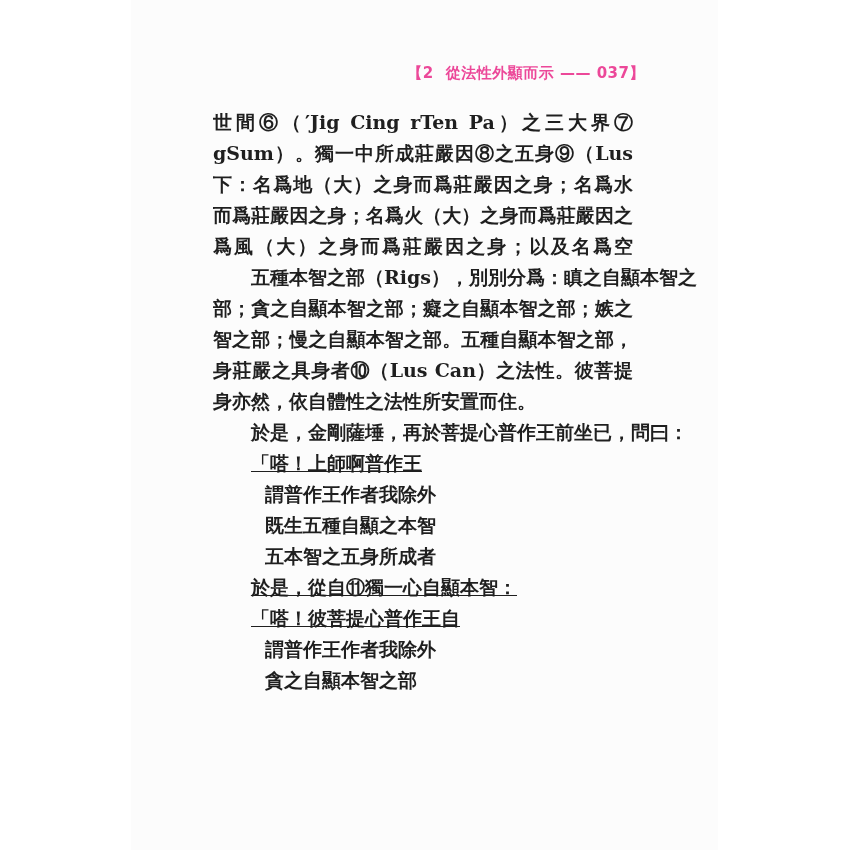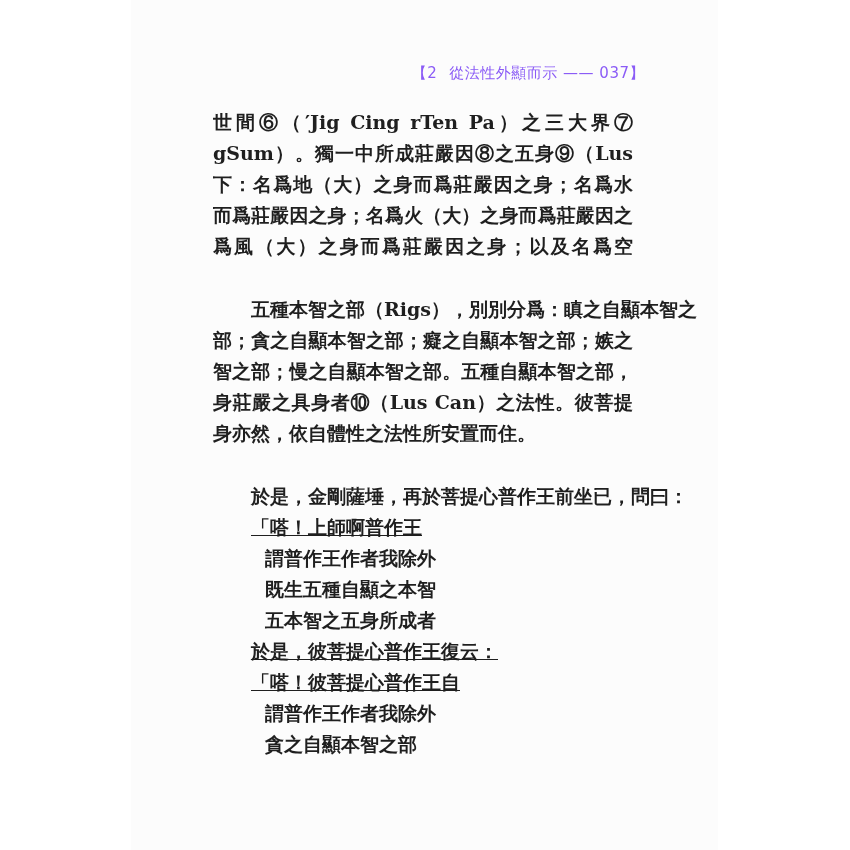--- a/index.html
+++ b/index.html
@@ -22,23 +22,23 @@
     width: 587px;
     height: 850px;
     background: #fcfcfc;
   }
   .running-header {
     position: absolute;
     top: 64px;
     right: 205px;
     font-family: "DejaVu Sans", "Liberation Sans", sans-serif;
     font-size: 15px;
-    font-weight: normal;
+    font-weight: bold;
     letter-spacing: 0.5px;
-    color: #8b5cf6;
+    color: #ec4899;
     white-space: nowrap;
   }
   .running-header .chap { margin-right: 12px; }
   .body-text {
     position: absolute;
     left: 213px;
     top: 107px;
     width: 420px;
     font-size: 19px;
     font-weight: bold;
@@ -48,21 +48,21 @@
   .line {
     white-space: nowrap;
     height: 31px;
   }
   .line.justify {
     text-align: justify;
     text-align-last: justify;
     white-space: normal;
     overflow: hidden;
   }
-  .indent-para { padding-left: 38px; margin-top: 32px; }
+  .indent-para { padding-left: 38px; }
   .indent-quote { padding-left: 38px; text-decoration: underline; }
   .indent-verse { padding-left: 52px; }
 </style>
 </head>
 <body>
 
 <div class="sheet"></div>
 
 <div class="running-header">
   <span>【</span><span class="chap">2</span><span>從法性外顯而示</span>
@@ -79,17 +79,17 @@
   <div class="line indent-para">五種本智之部（Rigs），別別分爲：瞋之自顯本智之</div>
   <div class="line justify">部；貪之自顯本智之部；癡之自顯本智之部；嫉之自顯本</div>
   <div class="line justify">智之部；慢之自顯本智之部。五種自顯本智之部，安置爲</div>
   <div class="line justify">身莊嚴之具身者⑩（Lus Can）之法性。彼菩提心普作王自</div>
   <div class="line">身亦然，依自體性之法性所安置而住。</div>
   <div class="line indent-para">於是，金剛薩埵，再於菩提心普作王前坐已，問曰：</div>
   <div class="line indent-quote">「嗒！上師啊普作王</div>
   <div class="line indent-verse">謂普作王作者我除外</div>
   <div class="line indent-verse">既生五種自顯之本智</div>
   <div class="line indent-verse">五本智之五身所成者</div>
-  <div class="line indent-quote">於是，彼菩提心普作王復云：</div>
+  <div class="line indent-quote">於是，從自⑪獨一心自顯本智：</div>
   <div class="line indent-quote">「嗒！彼菩提心普作王自</div>
   <div class="line indent-verse">謂普作王作者我除外</div>
   <div class="line indent-verse">貪之自顯本智之部</div>
 </div>
 
 </body></html>

